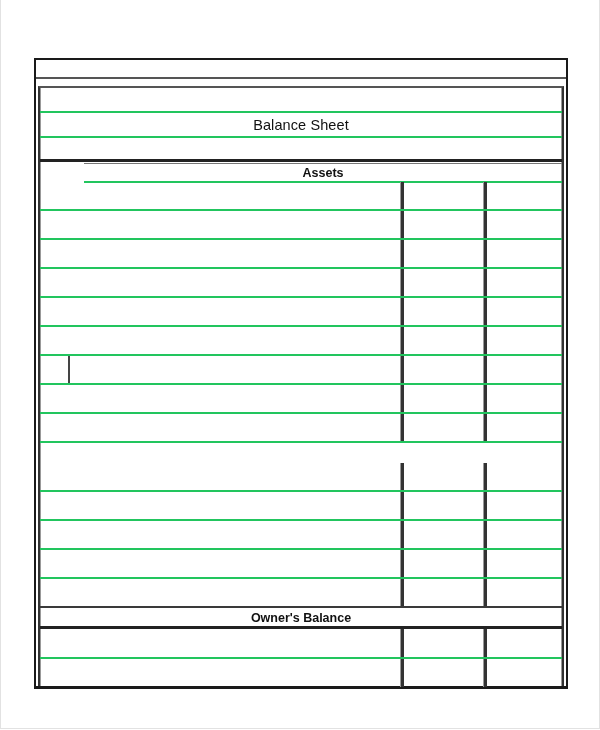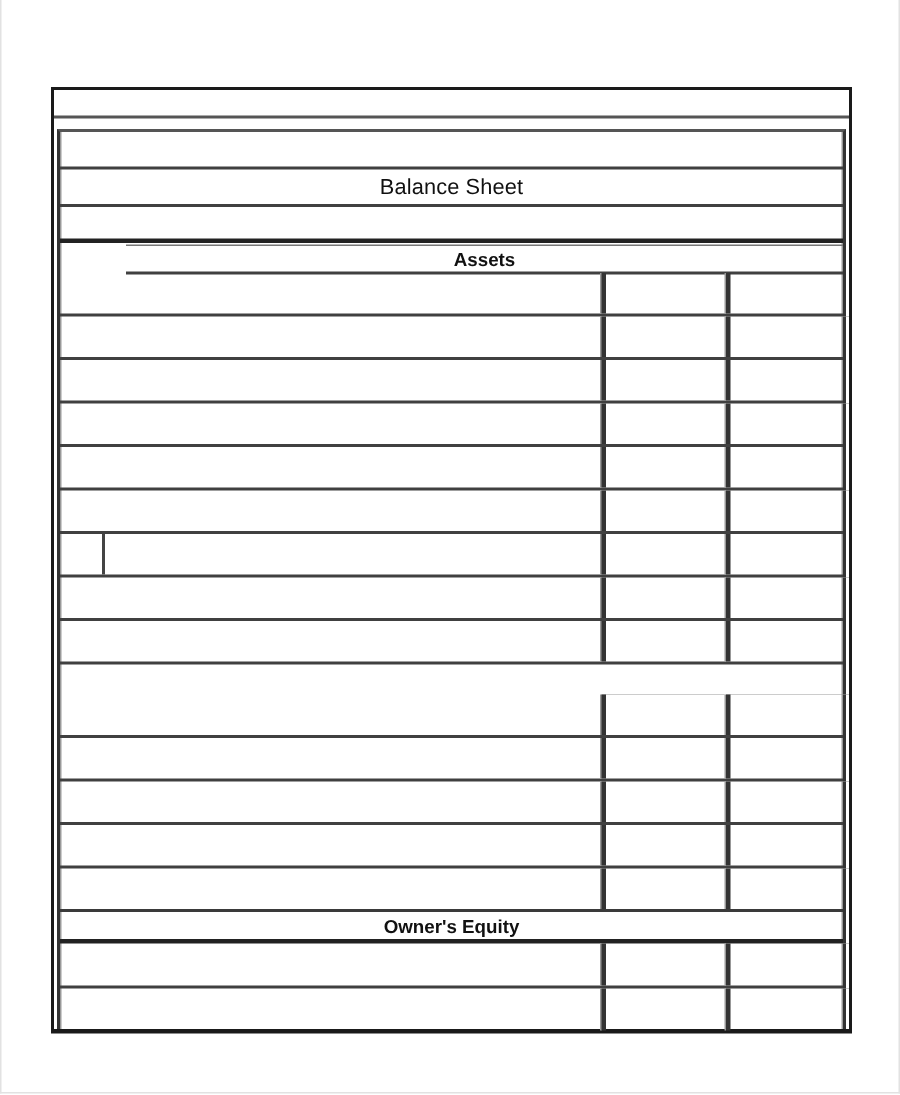--- a/index.html
+++ b/index.html
@@ -19,21 +19,21 @@
     position: absolute; left: 0; right: 0; top: 0; height: 17px;
     border-bottom: 2px solid #555;
   }
   .inner {
     position: absolute; left: 2px; right: 2px; top: 26px; bottom: 0;
     border-top: 2px solid #555; border-left: 2px solid #333; border-right: 2px solid #333;
     box-shadow: inset 1px 0 0 #999, inset -1px 0 0 #999;
   }
   .row {
     position: absolute; left: 0; right: 0;
-    border-bottom: 2px solid #404040;
+    border-bottom: 2px solid #22c55e;
     display: flex; align-items: center; justify-content: center;
     font-size: 13px; color: #111;
   }
   .title-text { font-size: 14.5px; font-weight: normal; letter-spacing: 0.1px; }
   .section-header { font-weight: bold; font-size: 12.5px; }
   .data-row { justify-content: flex-start; }
   .cell-desc { position: absolute; left: 0; top: 0; bottom: 0; width: 360px; }
   .cell-col { position: absolute; top: 0; bottom: 0; border-left: 3px solid #333; box-shadow: -1px 0 0 #999; }
   .cell-col1 { left: 361px; width: 80px; }
   .cell-col2 { left: 444px; width: 80px; }
@@ -132,21 +132,21 @@
           <div class="cell-col cell-col2"></div>
         </div>
         <div class="row data-row" style="top: 491px; height: 27px; border-bottom: 2px solid rgb(58, 58, 58);">
           <div class="cell-desc"></div>
           <div class="cell-col cell-col1"></div>
           <div class="cell-col cell-col2"></div>
         </div>
       </div>
 
     <div class="row" style="top:521px;height:17px;border-bottom:3px solid #222;">
-      <span class="section-header">Owner's Equity</span>
+      <span class="section-header">Owner's Balance</span>
     </div>
 
     <div id="equity-rows">
         <div class="row data-row" style="top: 541px; height: 28px;">
           <div class="cell-desc"></div>
           <div class="cell-col cell-col1"></div>
           <div class="cell-col cell-col2"></div>
         </div>
         <div class="row data-row" style="top: 571px; height: 28px; border-bottom: none;">
           <div class="cell-desc"></div>

